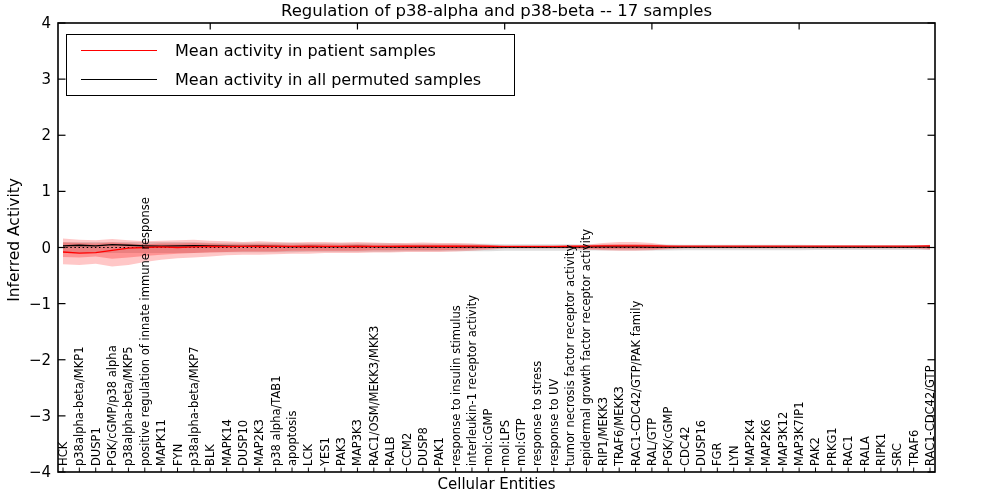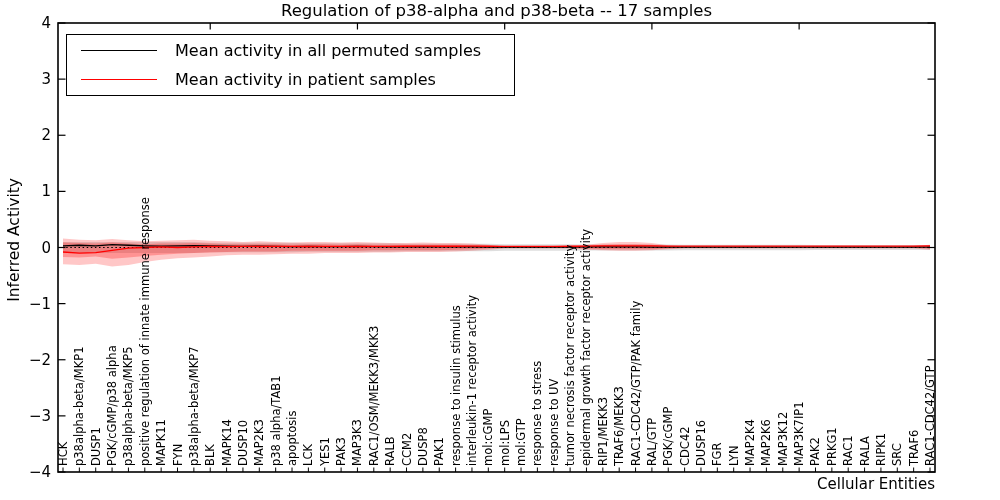--- a/index.html
+++ b/index.html
@@ -1,21 +1,21 @@
 <!DOCTYPE html>
 <html><head>
 <meta charset="utf-8">
 <style>
   html,body{margin:0;padding:0;background:#ffffff;}
   #figure{position:relative;width:1000px;height:500px;background:#ffffff;
           font-family:"DejaVu Sans",sans-serif;color:#000;overflow:hidden;}
   #plot-svg{position:absolute;left:0;top:0;}
   .title{position:absolute;left:58px;top:1px;width:877px;text-align:center;
          font-size:16.5px;white-space:nowrap;}
-  .xlabel{position:absolute;left:58px;top:475px;width:877px;text-align:right;
+  .xlabel{position:absolute;left:58px;top:475px;width:877px;text-align:center;
           font-size:15px;}
   .ylabel{position:absolute;left:5px;top:178px;writing-mode:vertical-rl;
           transform:rotate(180deg);font-size:15.5px;white-space:nowrap;}
   .legend{position:absolute;left:66px;top:34px;width:449px;height:62px;
           border:1.6px solid #000;background:#fff;box-sizing:border-box;
           display:flex;flex-direction:column;justify-content:center;gap:5px;
           padding-left:14px;}
   .legend-row{display:flex;align-items:center;height:24px;}
   .legend-line{display:inline-block;width:76px;height:0;border-top:1.6px solid #000;
                margin-right:18px;flex:0 0 auto;}
@@ -174,21 +174,21 @@
       <text x="51" y="472" font-size="15px" font-family="&quot;DejaVu Sans&quot;,sans-serif" fill="#000" text-anchor="end" dominant-baseline="central">−4</text>
       <rect x="58" y="23" width="877" height="449" fill="none" stroke="#000" stroke-width="1.6"></rect>
     </svg>
 
   <div class="title">Regulation of p38-alpha and p38-beta -- 17 samples</div>
   <div class="ylabel">Inferred Activity</div>
   <div class="xlabel">Cellular Entities</div>
 
   <div class="legend">
     <div class="legend-row">
+      <span class="legend-line" id="legend-line-1" style="border-top-color: rgb(255, 0, 0);"></span>
+      <span class="legend-label">Mean activity in patient samples</span>
+    </div>
+    <div class="legend-row">
       <span class="legend-line" id="legend-line-0" style="border-top-color: rgb(0, 0, 0);"></span>
       <span class="legend-label">Mean activity in all permuted samples</span>
-    </div>
-    <div class="legend-row">
-      <span class="legend-line" id="legend-line-1" style="border-top-color: rgb(255, 0, 0);"></span>
-      <span class="legend-label">Mean activity in patient samples</span>
     </div>
   </div>
 </div>
 
 </body></html>

